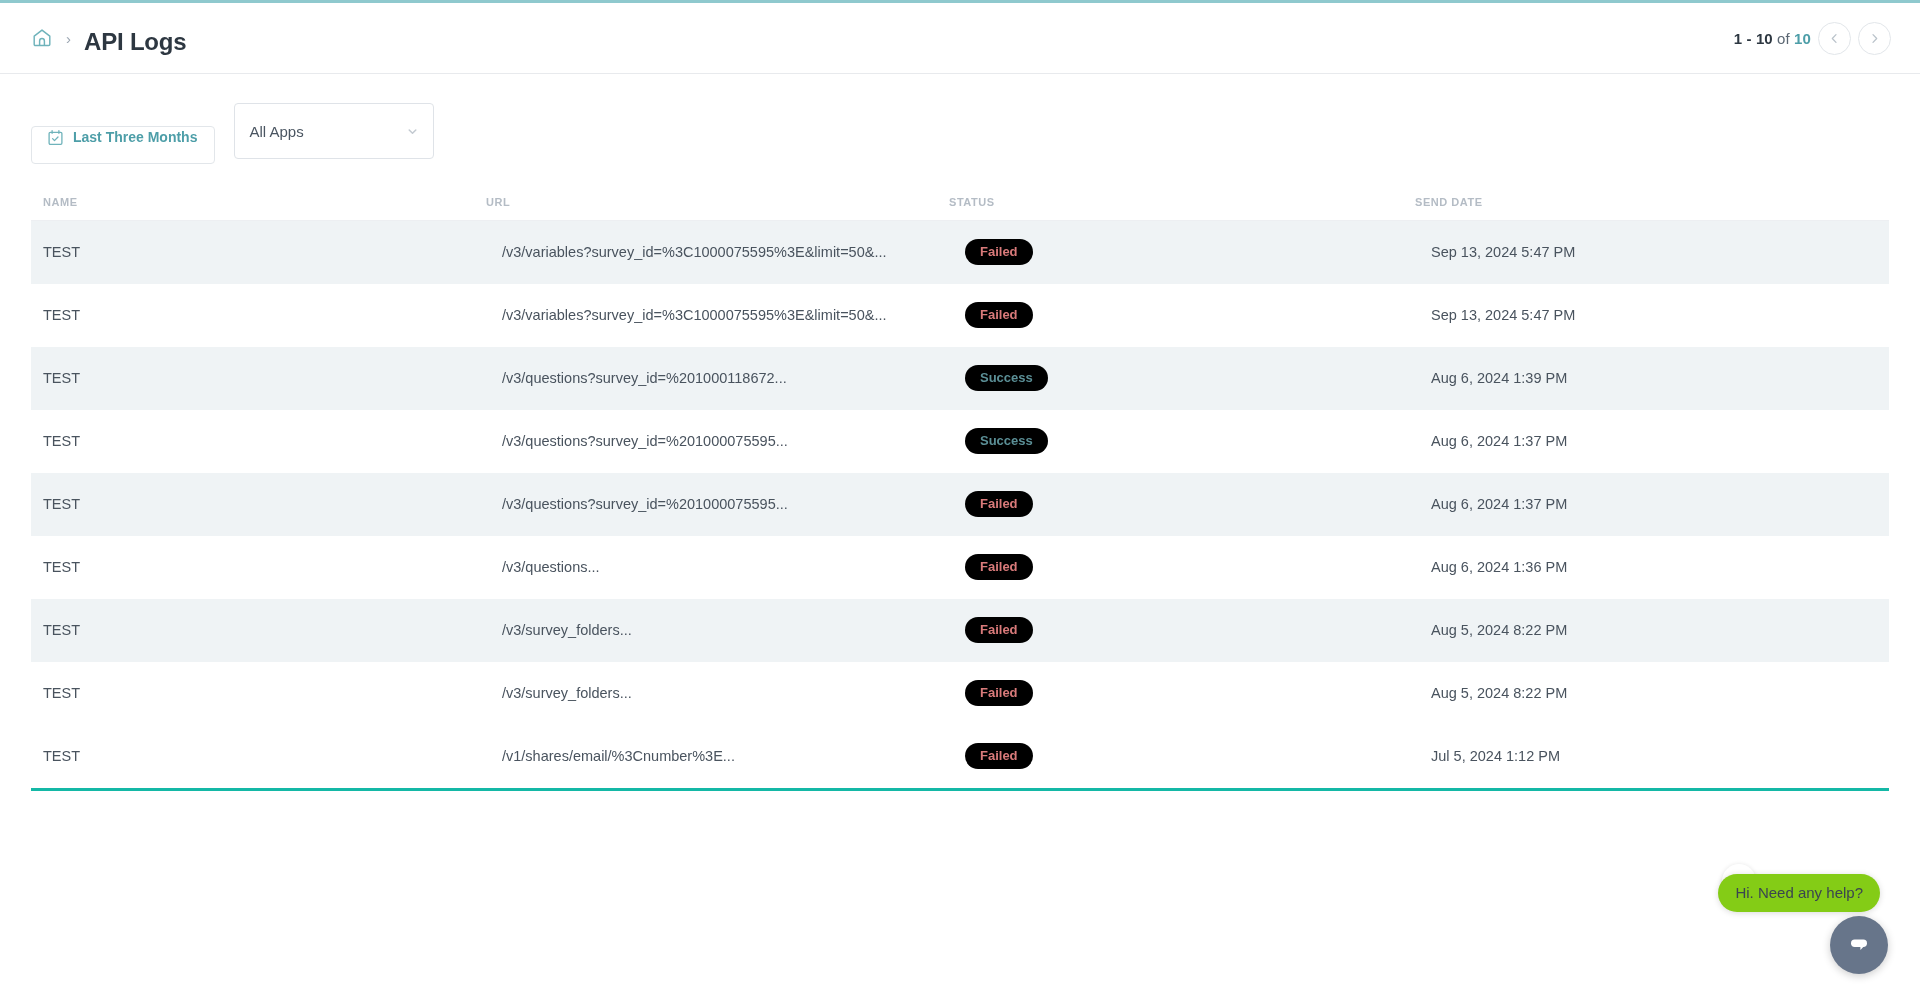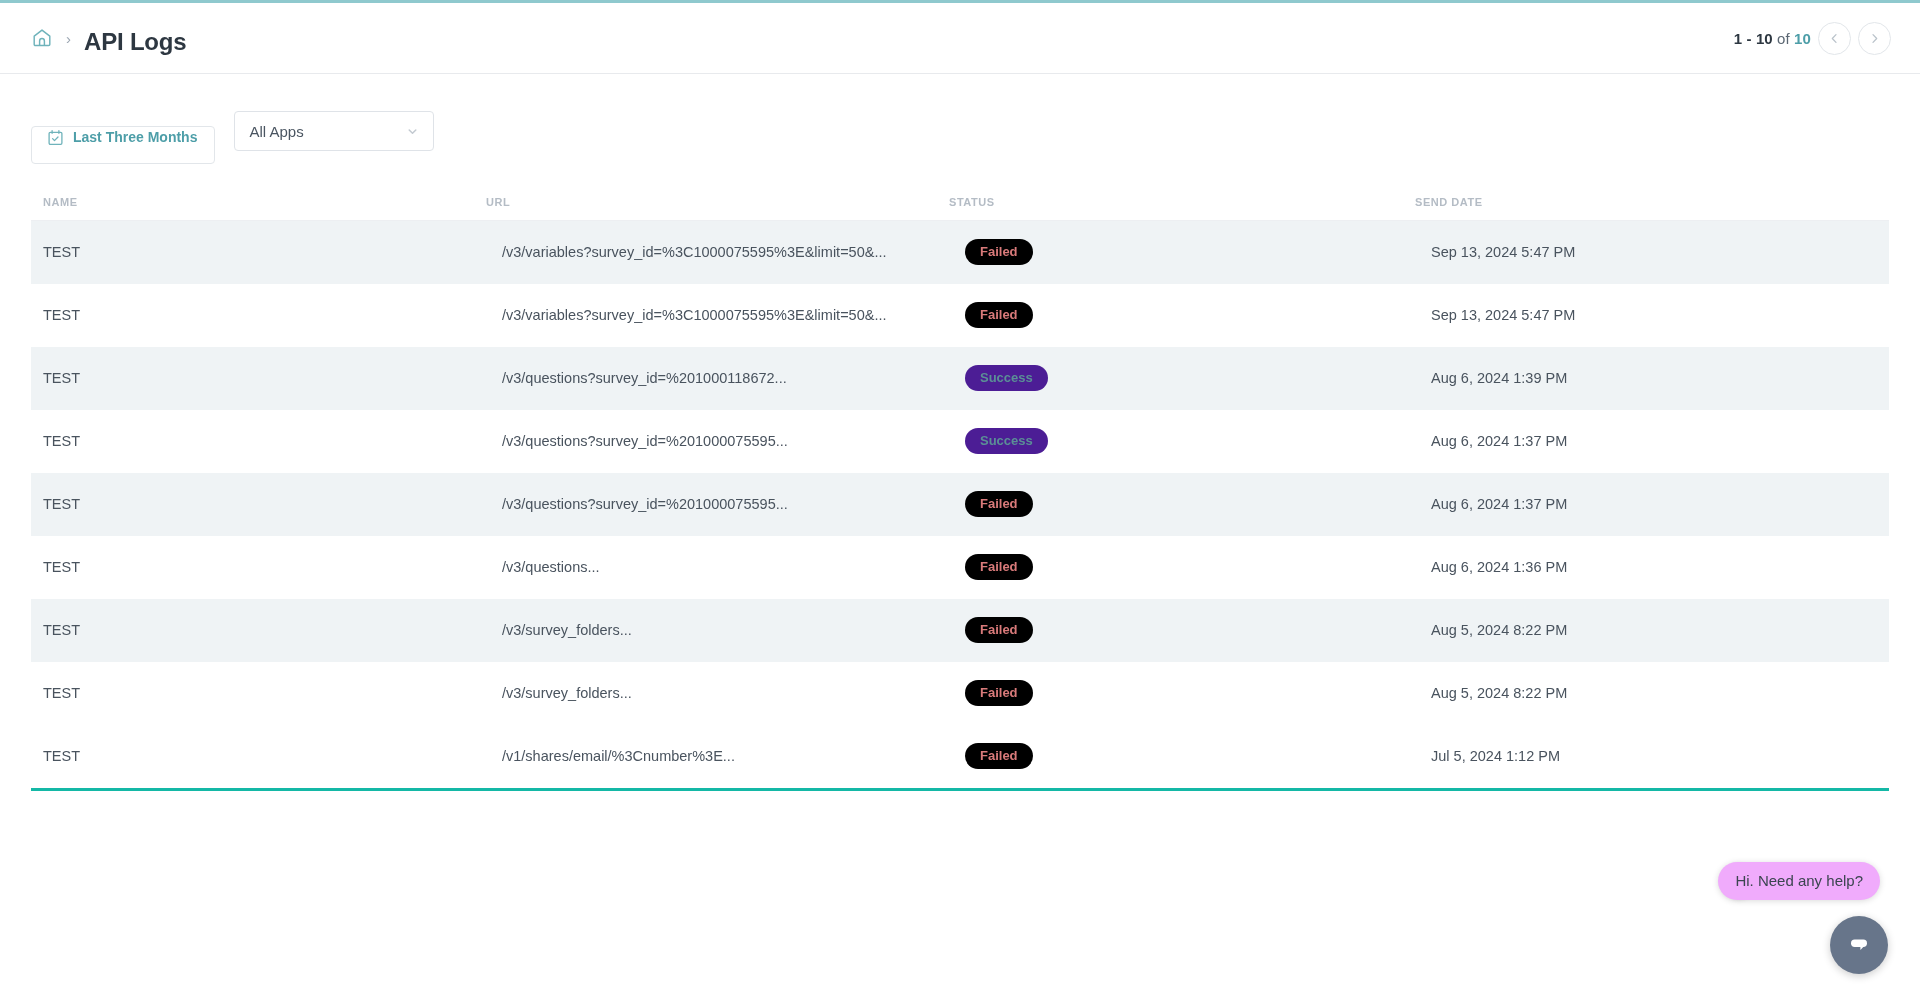--- a/index.html
+++ b/index.html
@@ -120,21 +120,21 @@
     font-size: 14px;
     font-weight: 700;
     color: #4d9ea8;
     white-space: nowrap;
   }
   .cal-icon { width: 17px; height: 17px; display: block; }
 
   .select-apps {
     position: relative;
     width: 200px;
-    height: 40px;
+    height: 56px;
     border: 1px solid #dfe3e8;
     border-radius: 4px;
     background: #fff;
     display: flex;
     align-items: center;
     padding: 0 14px;
     cursor: pointer;
   }
   .select-apps .value {
     font-size: 15px;
@@ -187,21 +187,21 @@
 
   .badge {
     display: inline-block;
     border-radius: 999px;
     font-size: 13px;
     font-weight: 700;
     padding: 6px 15px 7px 15px;
     line-height: 1;
   }
   .badge.failed  { background: #000000; color: #d97a7a; }
-  .badge.success { background: #4c1d95; color: #5b8f96; }
+  .badge.success { background: #000000; color: #5b8f96; }
 
   
   .chat-zone {
     position: absolute;
     right: 24px;
     bottom: 16px;
     width: 260px;
     height: 160px;
   }
 
@@ -218,22 +218,22 @@
     display: flex;
     align-items: center;
     justify-content: center;
     cursor: pointer;
     padding: 0;
   }
 
   .chat-bubble {
     position: absolute;
     right: 16px;
-    top: 44px;
-    background: #f0abfc;
+    top: 56px;
+    background: #84cc16;
     border-radius: 20px;
     box-shadow: 0 1px 6px rgba(0,0,0,0.15);
     padding: 10px 17px 11px 17px;
     font-size: 15px;
     color: #3b4550;
     white-space: nowrap;
     cursor: pointer;
   }
 
   .chat-launcher {

